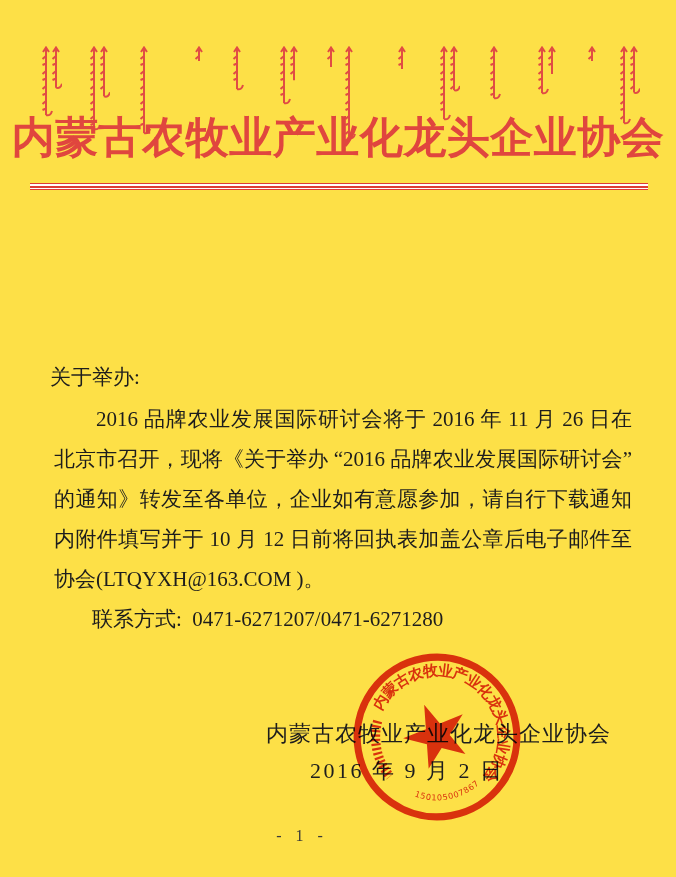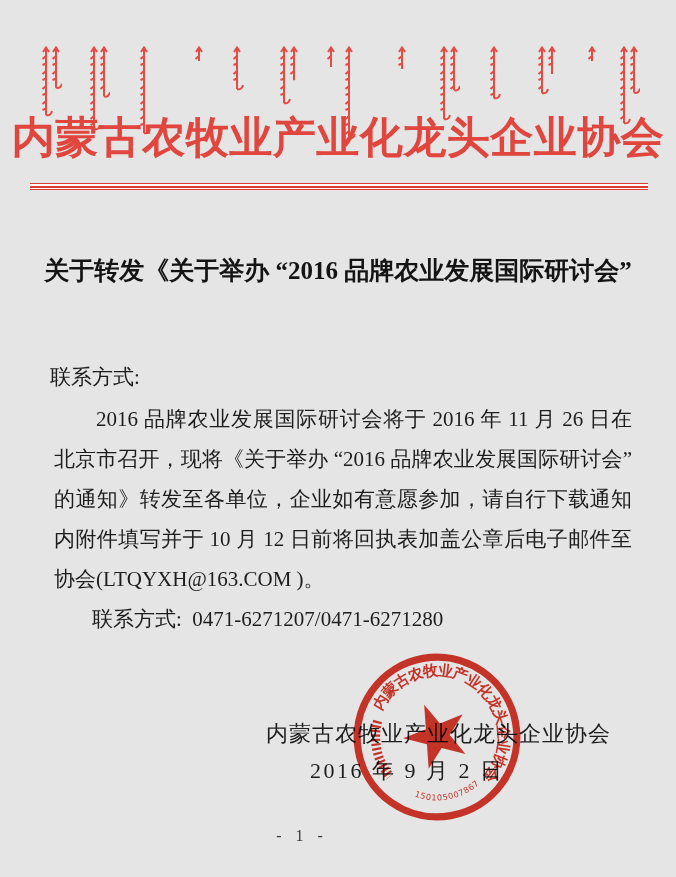--- a/index.html
+++ b/index.html
@@ -1,17 +1,17 @@
 <!DOCTYPE html>
 <html><head>
 <meta charset="utf-8">
 <style>
   html,body{margin:0;padding:0;background:#ffffff;}
   .page{
-    position:relative;width:676px;height:877px;background:#e5e5e5;
+    position:relative;width:676px;height:877px;background:#fde047;
     font-family:"Liberation Serif","DejaVu Serif",serif;overflow:hidden;
   }
   
   .mongol-band{position:absolute;top:46px;left:0;width:100%;height:100px;}
   .mongol-band svg{position:absolute;top:0;}
   .org-title{
     position:absolute;top:111px;left:0;right:0;margin:0;text-align:center;
     font-size:43px;font-weight:bold;color:#e0463e;letter-spacing:0.5px;line-height:1.25;
   }
   .red-rule{
@@ -90,25 +90,25 @@
       <svg width="22" height="80" style="left: 618px;">
         <path d="M6 3 L6 77 M3 6 L6 1.5 L9 6 M6 10 l-3.5 3 M6 17.5 l-3.5 1.5 M6 25 l-3.5 3 M6 32.5 l-3.5 1.5 M6 40 l-3.5 3 M6 47.5 l-3.5 1.5 M6 55 l-3.5 3 M6 62.5 l-3.5 1.5 M6 70 l-3.5 3 M6 77 q 4.5 1.5 6 -4 M16 3 L16 46.6 M13 6 L16 1.5 L19 6 M16 10 l-3.5 3 M16 17.5 l-3.5 1.5 M16 25 l-3.5 3 M16 32.5 l-3.5 1.5 M16 40 l-3.5 3 M16 46.6 q 4.5 1.5 6 -4 " fill="none" stroke="#e14c44" stroke-width="2"></path>
       </svg>
     </div>
 
   <h1 class="org-title">内蒙古农牧业产业化龙头企业协会</h1>
 
   <div class="red-rule"></div>
 
   <h2 class="doc-title">
-    <span>关于转发《关于举办 “2016 品牌农业发展国际研讨会”</span><br>
+    <br>
   </h2>
 
   <div class="content">
-    <p class="salutation">联系方式:</p>
+    <p class="salutation">关于举办:</p>
     <p class="body-para">2016 品牌农业发展国际研讨会将于 2016 年 11 月 26 日在北京市召开，现将《关于举办 “2016 品牌农业发展国际研讨会” 的通知》转发至各单位，企业如有意愿参加，请自行下载通知内附件填写并于 10 月 12 日前将回执表加盖公章后电子邮件至协会(LTQYXH@163.COM )。</p>
     <p class="contact-line">联系方式:  0471-6271207/0471-6271280</p>
   </div>
 
   <div class="sig-name">内蒙古农牧业产业化龙头企业协会</div>
   <div class="sig-date">2016 年 9 月 2 日</div>
 
   <svg class="seal" viewBox="0 0 170 170">
     <defs>
       <path id="arcTop" d="M 35.9 50.6 A 60 60 0 1 1 119.4 134.1" fill="none"></path>

